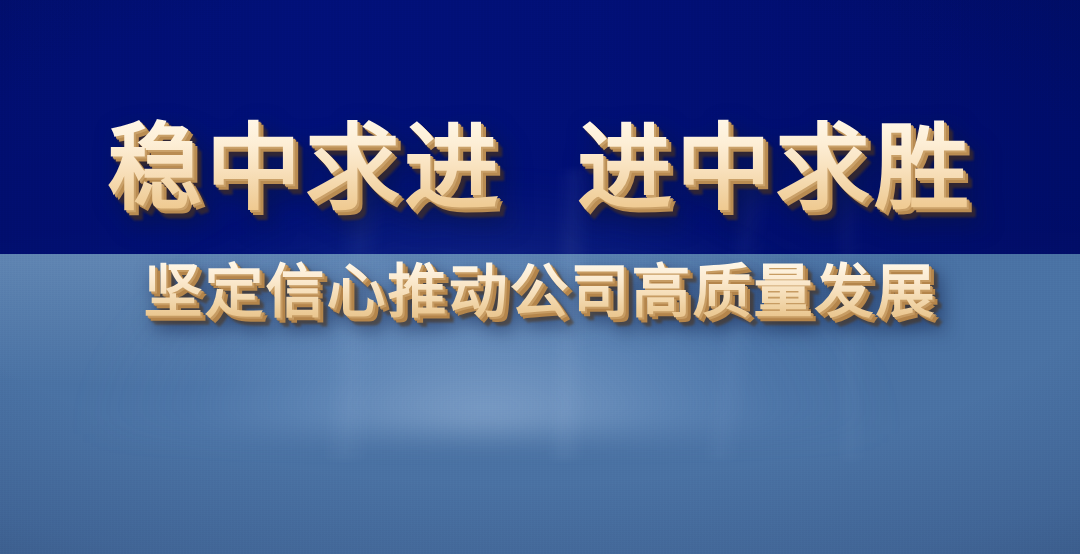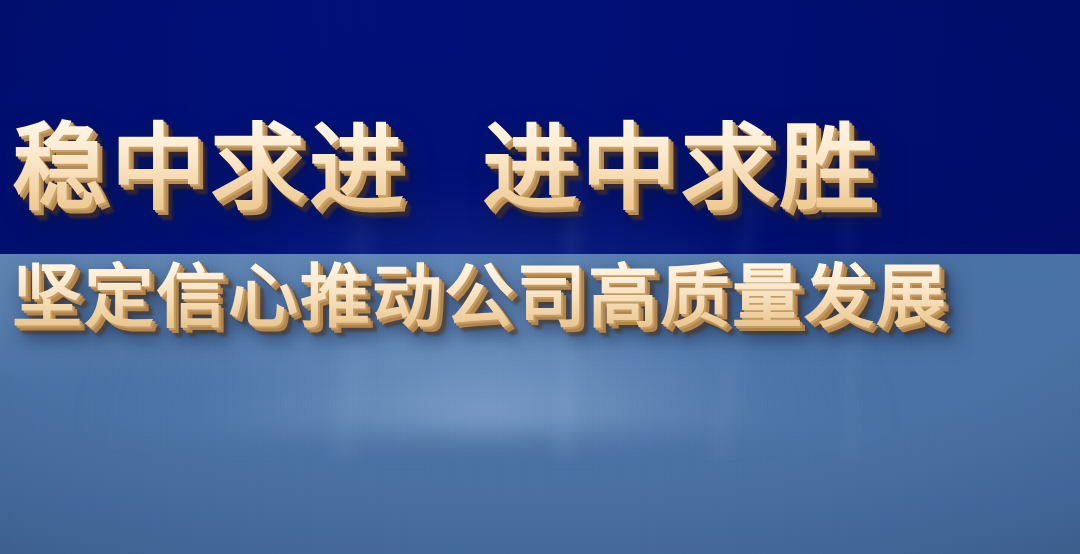--- a/index.html
+++ b/index.html
@@ -266,22 +266,22 @@
           rgba(0,0,0,0) 58%,
           rgba(3,18,64,0.13) 82%,
           rgba(2,14,52,0.26) 100%);
   }
 
   
   .text-block {
     position: absolute;
     left: 0; right: 0;
     top: 118px;
+    text-align: center;
     z-index: 6;
-    padding-left: 12px;
   }
 
   .headline {
     font-family: "DejaVu Sans", "Liberation Sans", sans-serif;
     font-weight: 700;
     font-size: 95px;
     line-height: 1.06;
     letter-spacing: 4px;
     white-space: pre;
     margin: 0;
@@ -299,21 +299,21 @@
     filter:
       drop-shadow(2px 2px 0 #caa169)
       drop-shadow(3px 3px 0 #b98c52)
       drop-shadow(4px 5px 1px rgba(86,54,18,0.55))
       drop-shadow(6px 8px 11px rgba(8,22,64,0.55));
   }
 
   .subhead {
     font-family: "DejaVu Sans", "Liberation Sans", sans-serif;
     font-weight: 700;
-    font-size: 70px;
+    font-size: 59px;
     line-height: 1.05;
     letter-spacing: 2px;
     white-space: pre;
     margin: 42px 0 0 0;
     background-image: linear-gradient(180deg,
         #fff8ea 0%,
         #fbead0 30%,
         #f4dbb3 58%,
         #eccb97 82%,
         #e7c086 100%);

